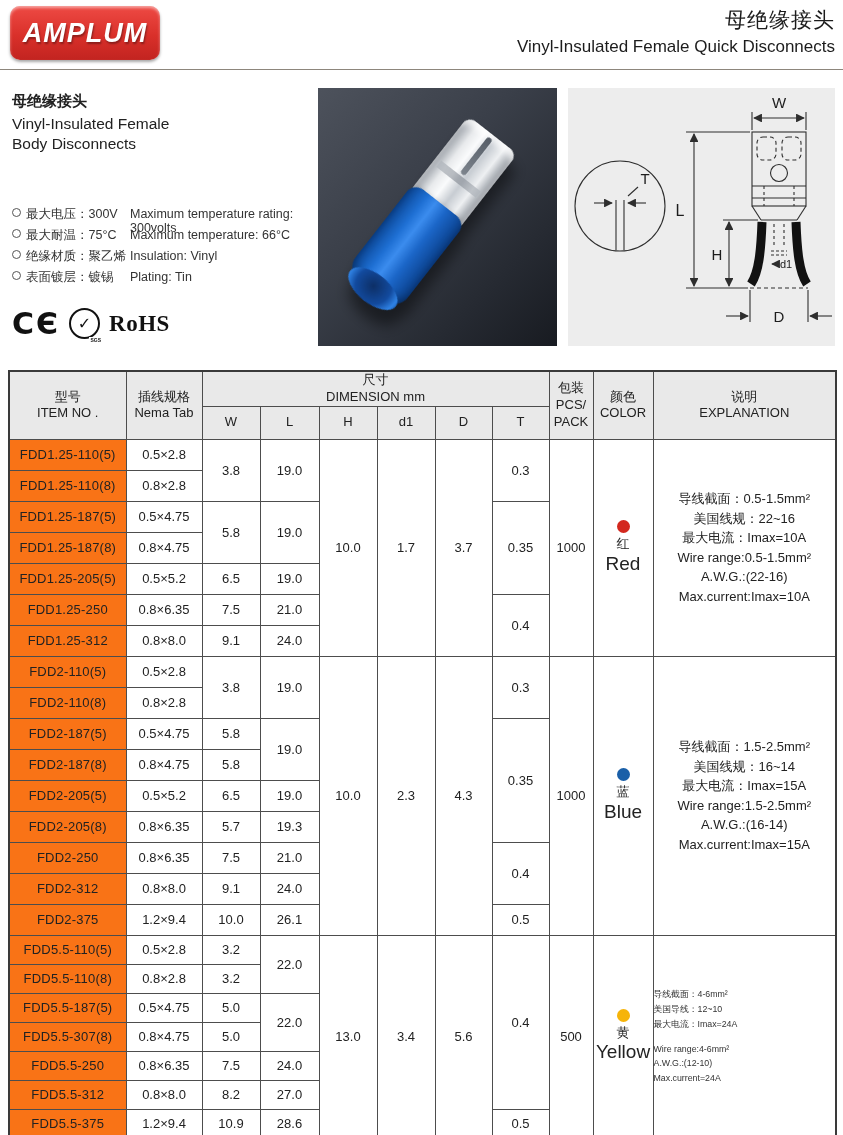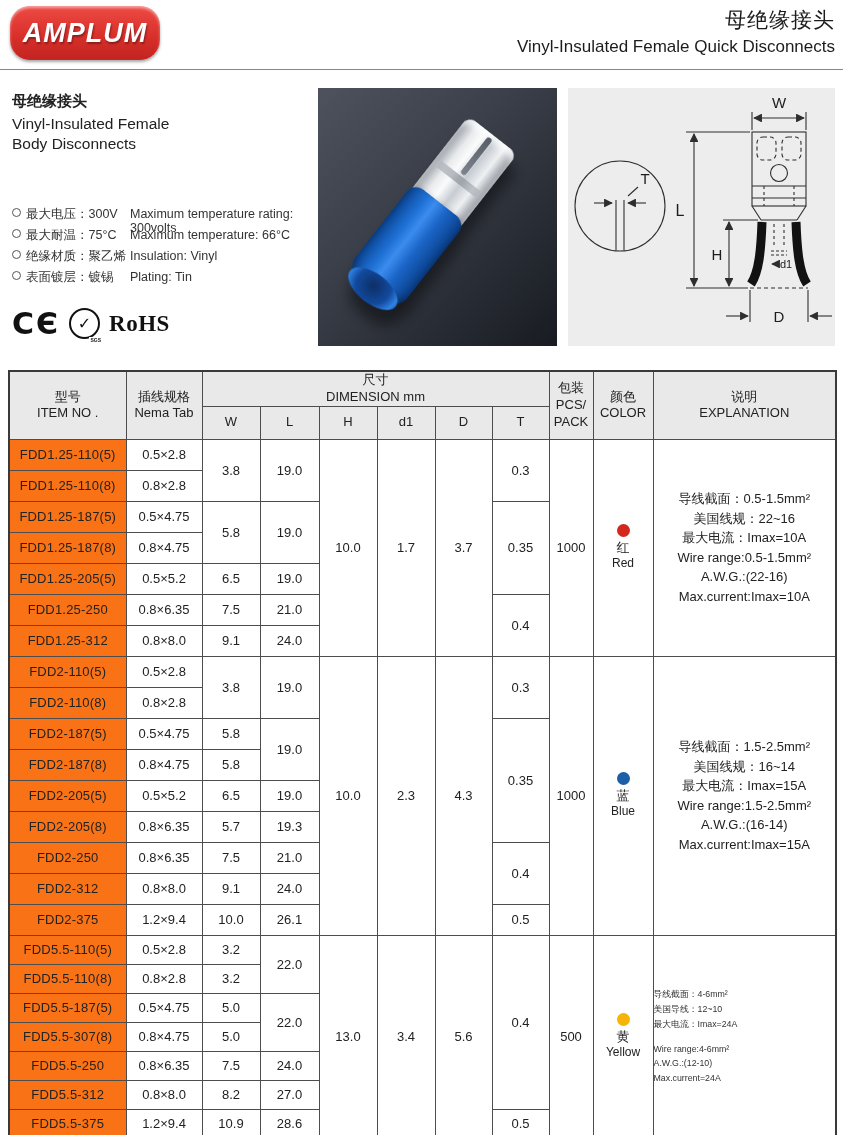--- a/index.html
+++ b/index.html
@@ -1,20 +1,20 @@
 <!DOCTYPE html>
 <html><head>
 <meta charset="utf-8">
 <style>
   html,body{margin:0;padding:0;background:#fff;}
   body{font-family:"Liberation Sans","DejaVu Sans",sans-serif;color:#222;}
   .page{position:relative;width:843px;height:1135px;background:#fff;overflow:hidden;}
 
   
-  .logo{position:absolute;left:10px;top:6px;width:150px;height:54px;border-radius:20px;
+  .logo{position:absolute;left:10px;top:6px;width:150px;height:54px;border-radius:10px;
     background:linear-gradient(180deg,#ee4a44 0%,#d9302a 55%,#c22420 100%);
     box-shadow:0 2px 3px rgba(0,0,0,.35), inset 0 2px 3px rgba(255,255,255,.5);
     display:flex;align-items:center;justify-content:center;}
   .logo span{color:#fff;font-weight:bold;font-style:italic;font-size:27px;letter-spacing:1px;
     text-shadow:1px 2px 2px rgba(0,0,0,.35);}
   .head-titles{position:absolute;right:8px;top:6px;text-align:right;}
   .head-title-zh{font-size:21px;color:#1c1c1c;letter-spacing:1px;}
   .head-title-en{font-size:17px;color:#1c1c1c;margin-top:3px;}
   .head-rule{position:absolute;left:0;top:69px;width:843px;height:1px;background:#8d867c;}
 
@@ -60,21 +60,21 @@
   table.spec{border-collapse:collapse;table-layout:fixed;width:827px;border:2px solid #3a3a3a;}
   table.spec th,table.spec td{border:1px solid #4d4d4d;padding:0;}
   table.spec th{background:#e9e9e9;font-weight:normal;font-size:13px;line-height:1.3;color:#222;text-align:center;}
   table.spec td{text-align:center;font-size:13px;color:#222;}
   td.item{background:#f97316;text-align:left;padding-left:13px;font-size:12.8px;letter-spacing:.2px;}
   td.expl{text-align:left;padding-left:15px;font-size:12.3px;line-height:1.5;color:#333;}
   td.expl2{padding:0 4px;}
   .expl2-in{display:flex;gap:10px;justify-content:center;font-size:8.8px;line-height:1.7;color:#333;text-align:left;flex-direction:column;}
   .colorcell .dot{width:13px;height:13px;border-radius:50%;margin:0 auto 3px;}
   .colorcell .zh{font-size:13px;line-height:1.2;}
-  .colorcell .en{font-size:12px;line-height:1.25;}
+  .colorcell .en{font-size:19px;line-height:1.25;}
   tr.hr1{height:28px;} tr.hr2{height:33px;}
   tr.g1{height:31px;} tr.g2{height:31px;} tr.g3{height:29px;}
 </style>
 </head>
 <body>
 
 <div class="page">
 
   <div class="logo">
     <span>AMPLUM</span>

